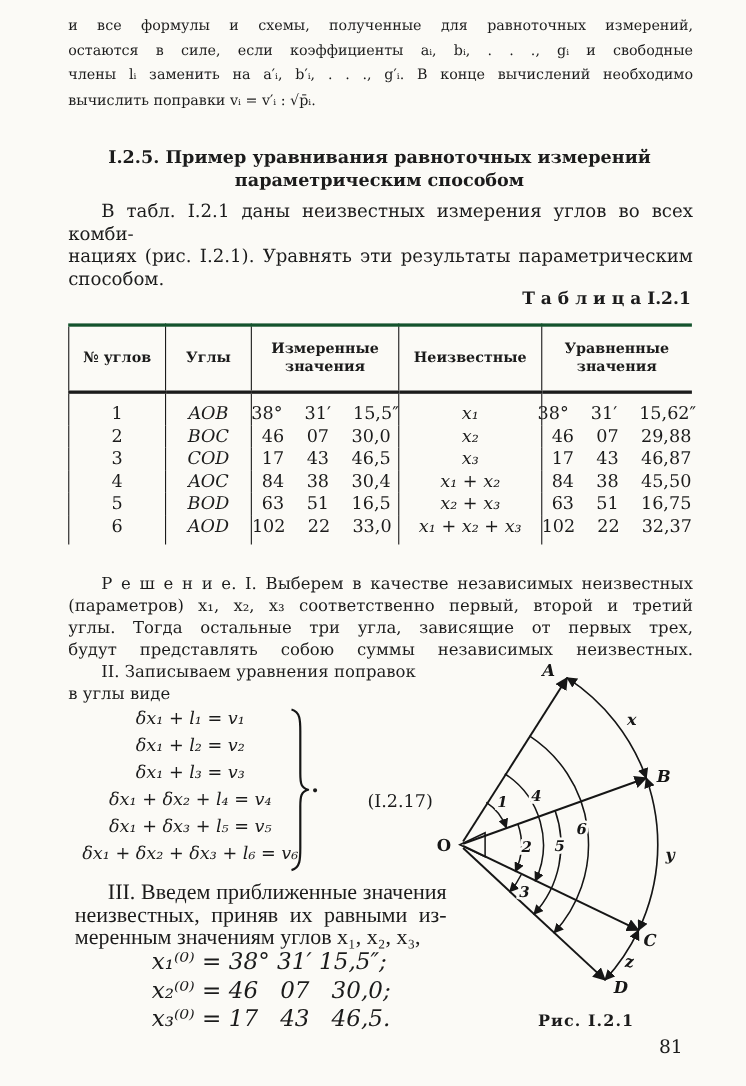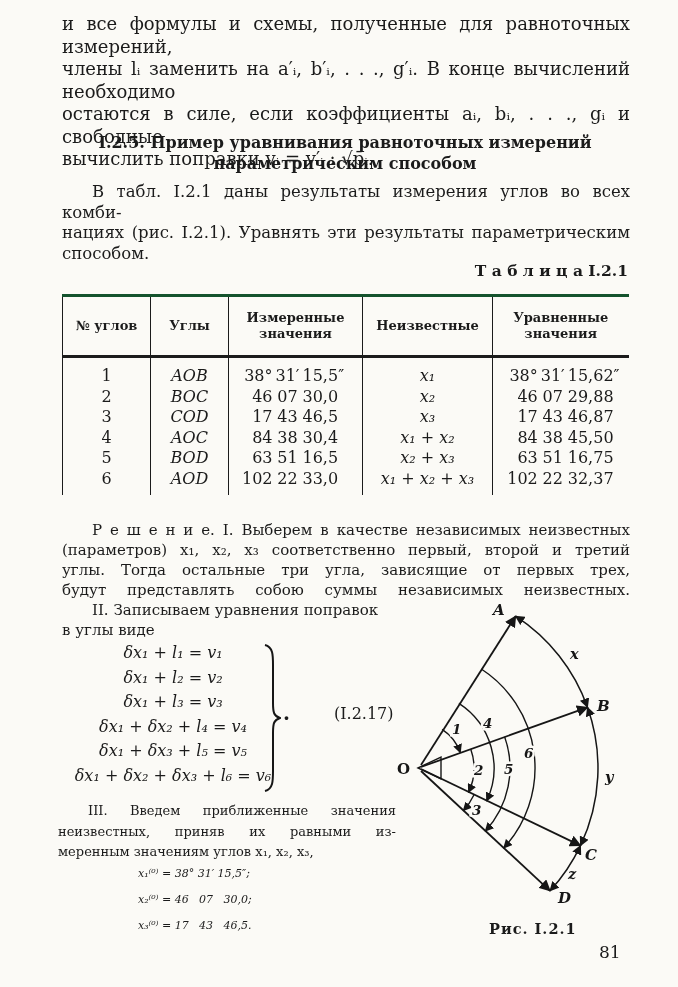--- a/index.html
+++ b/index.html
@@ -8,49 +8,49 @@
     background:#fbfaf6;color:#1b1b1b;
     font-family:"DejaVu Serif","Liberation Serif",serif;
     -webkit-font-smoothing:antialiased;
     overflow:hidden;
   }
   .abs{position:absolute;}
   .line{white-space:normal;}
   .jl{text-align:justify;text-align-last:justify;}
   .ind{text-indent:30px;}
 
-  .intro{left:62px;top:13px;width:568px;font-size:18px;line-height:22.5px;}
+  .intro{left:62px;top:13px;width:568px;font-size:13px;line-height:22.5px;}
   .heading{left:62px;top:132px;width:566px;text-align:center;font-weight:bold;
            font-size:16px;line-height:21px;}
   .para1{left:62px;top:182px;width:568px;font-size:16.5px;line-height:20.5px;}
   .tcap{left:62px;top:261px;width:566px;text-align:right;font-weight:bold;font-size:15.5px;}
 
   table.maintbl{left:62px;top:294px;width:566px;position:absolute;
     border-collapse:collapse;table-layout:fixed;
     border-top:3px solid #14532d;border-left:1.5px solid #1b1b1b;}
   table.maintbl th{font-size:13px;font-weight:bold;text-align:center;vertical-align:middle;
     height:58px;line-height:16px;padding:0 2px;border-bottom:3px solid #1b1b1b;}
   table.maintbl td{font-size:16px;text-align:center;padding:0;line-height:20.5px;vertical-align:middle;}
   table.maintbl th + th, table.maintbl td + td{border-left:1.5px solid #1b1b1b;}
   table.maintbl tr.first td{padding-top:8px;}
   table.maintbl tr.last td{padding-bottom:6px;}
   .ital{font-style:italic;}
-  .dms{display:flex;justify-content:center;gap:2px;}
+  .dms{display:flex;justify-content:center;gap:20px;}
   .dms .deg{display:inline-block;width:36px;text-align:right;}
   .dms .min{display:inline-block;width:26px;text-align:center;}
   .dms .sec{display:inline-block;width:52px;text-align:left;}
 
   .solution{left:62px;top:520px;width:568px;font-size:15px;line-height:20px;}
   .equations{left:64px;top:641px;width:218px;text-align:center;
              font-style:italic;font-size:16px;line-height:24.5px;}
   .brace{left:263px;top:643px;}
   .eq-dot{left:283px;top:701px;font-size:20px;font-weight:bold;}
-  .eq-label{left:334px;top:704px;font-size:16px;}
-  .part3{left:58px;top:801px;width:338px;font-size:13px;line-height:20.5px;}
-  .values{left:138px;top:861px;font-size:11px;line-height:26px;font-style:italic;}
+  .eq-label{left:334px;top:719px;font-size:16px;}
+  .part3{left:68px;top:801px;width:338px;font-size:20px;line-height:20.5px;font-family:Liberation Serif, serif;}
+  .values{left:138px;top:861px;font-size:21px;line-height:26px;font-style:italic;}
   .values .val-line{white-space:pre;}
 
   .diagram{left:396px;top:598px;}
   .diagram .stroke{stroke:#161616;fill:none;}
   .diagram text{fill:#161616;}
   .plabel{font-size:15px;font-style:italic;font-weight:bold;
           font-family:"DejaVu Serif","Liberation Serif",serif;}
   .olabel{font-size:15px;font-weight:bold;font-family:"DejaVu Serif","Liberation Serif",serif;}
   .dlabel{font-size:13.5px;font-style:italic;font-weight:bold;
           paint-order:stroke;stroke:#fbfaf6;stroke-width:5px;
@@ -60,32 +60,32 @@
   .fig-cap{left:450px;top:920px;font-size:14.5px;font-weight:bold;letter-spacing:1px;margin-left:39px;}
   .pagenum{left:599px;top:942px;font-size:17px;}
 </style>
 </head>
 <body>
 
 <div>
 
   <div class="abs intro">
     <div class="line jl">и все формулы и схемы, полученные для равноточных измерений,</div>
+    <div class="line jl">остаются в силе, если коэффициенты aᵢ, bᵢ, . . ., gᵢ и свободные</div>
     <div class="line jl">члены lᵢ заменить на a′ᵢ, b′ᵢ, . . ., g′ᵢ. В конце вычислений необходимо</div>
-    <div class="line jl">остаются в силе, если коэффициенты aᵢ, bᵢ, . . ., gᵢ и свободные</div>
     <div class="line">вычислить поправки vᵢ = v′ᵢ : √p̄ᵢ.</div>
   </div>
 
   <div class="abs heading">
     <div>I.2.5. Пример уравнивания равноточных измерений</div>
     <div>параметрическим способом</div>
   </div>
 
   <div class="abs para1">
-    <div class="line jl ind">В табл. I.2.1 даны результаты измерения углов во всех комби-</div>
+    <div class="line jl ind">В табл. I.2.1 даны неизвестных измерения углов во всех комби-</div>
     <div class="line jl">нациях (рис. I.2.1). Уравнять эти результаты параметрическим</div>
     <div class="line">способом.</div>
   </div>
 
   <div class="abs tcap">Т а б л и ц а  I.2.1</div>
 
   <table class="maintbl">
     <colgroup>
       <col style="width:88px">
         <col style="width:78px">

